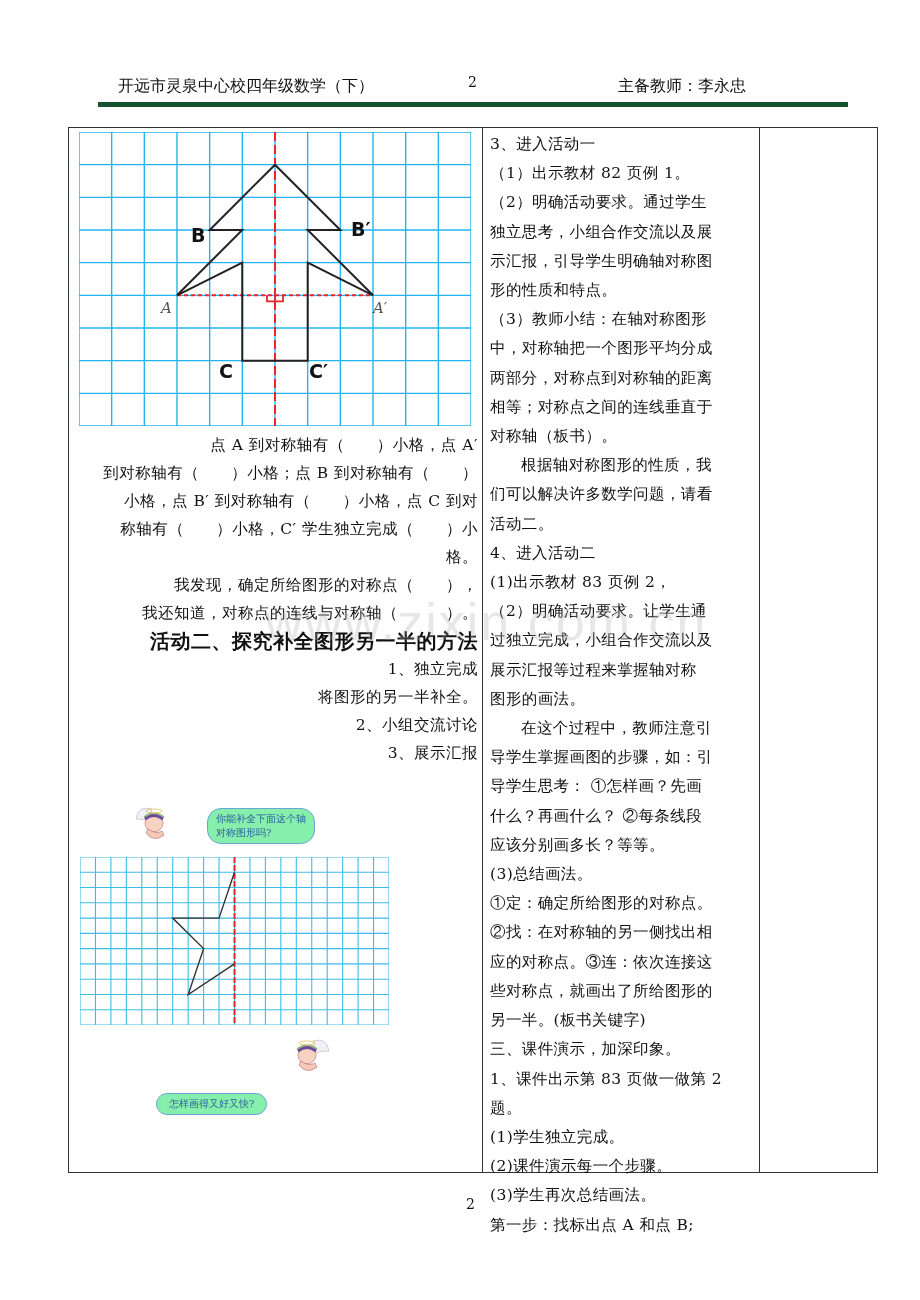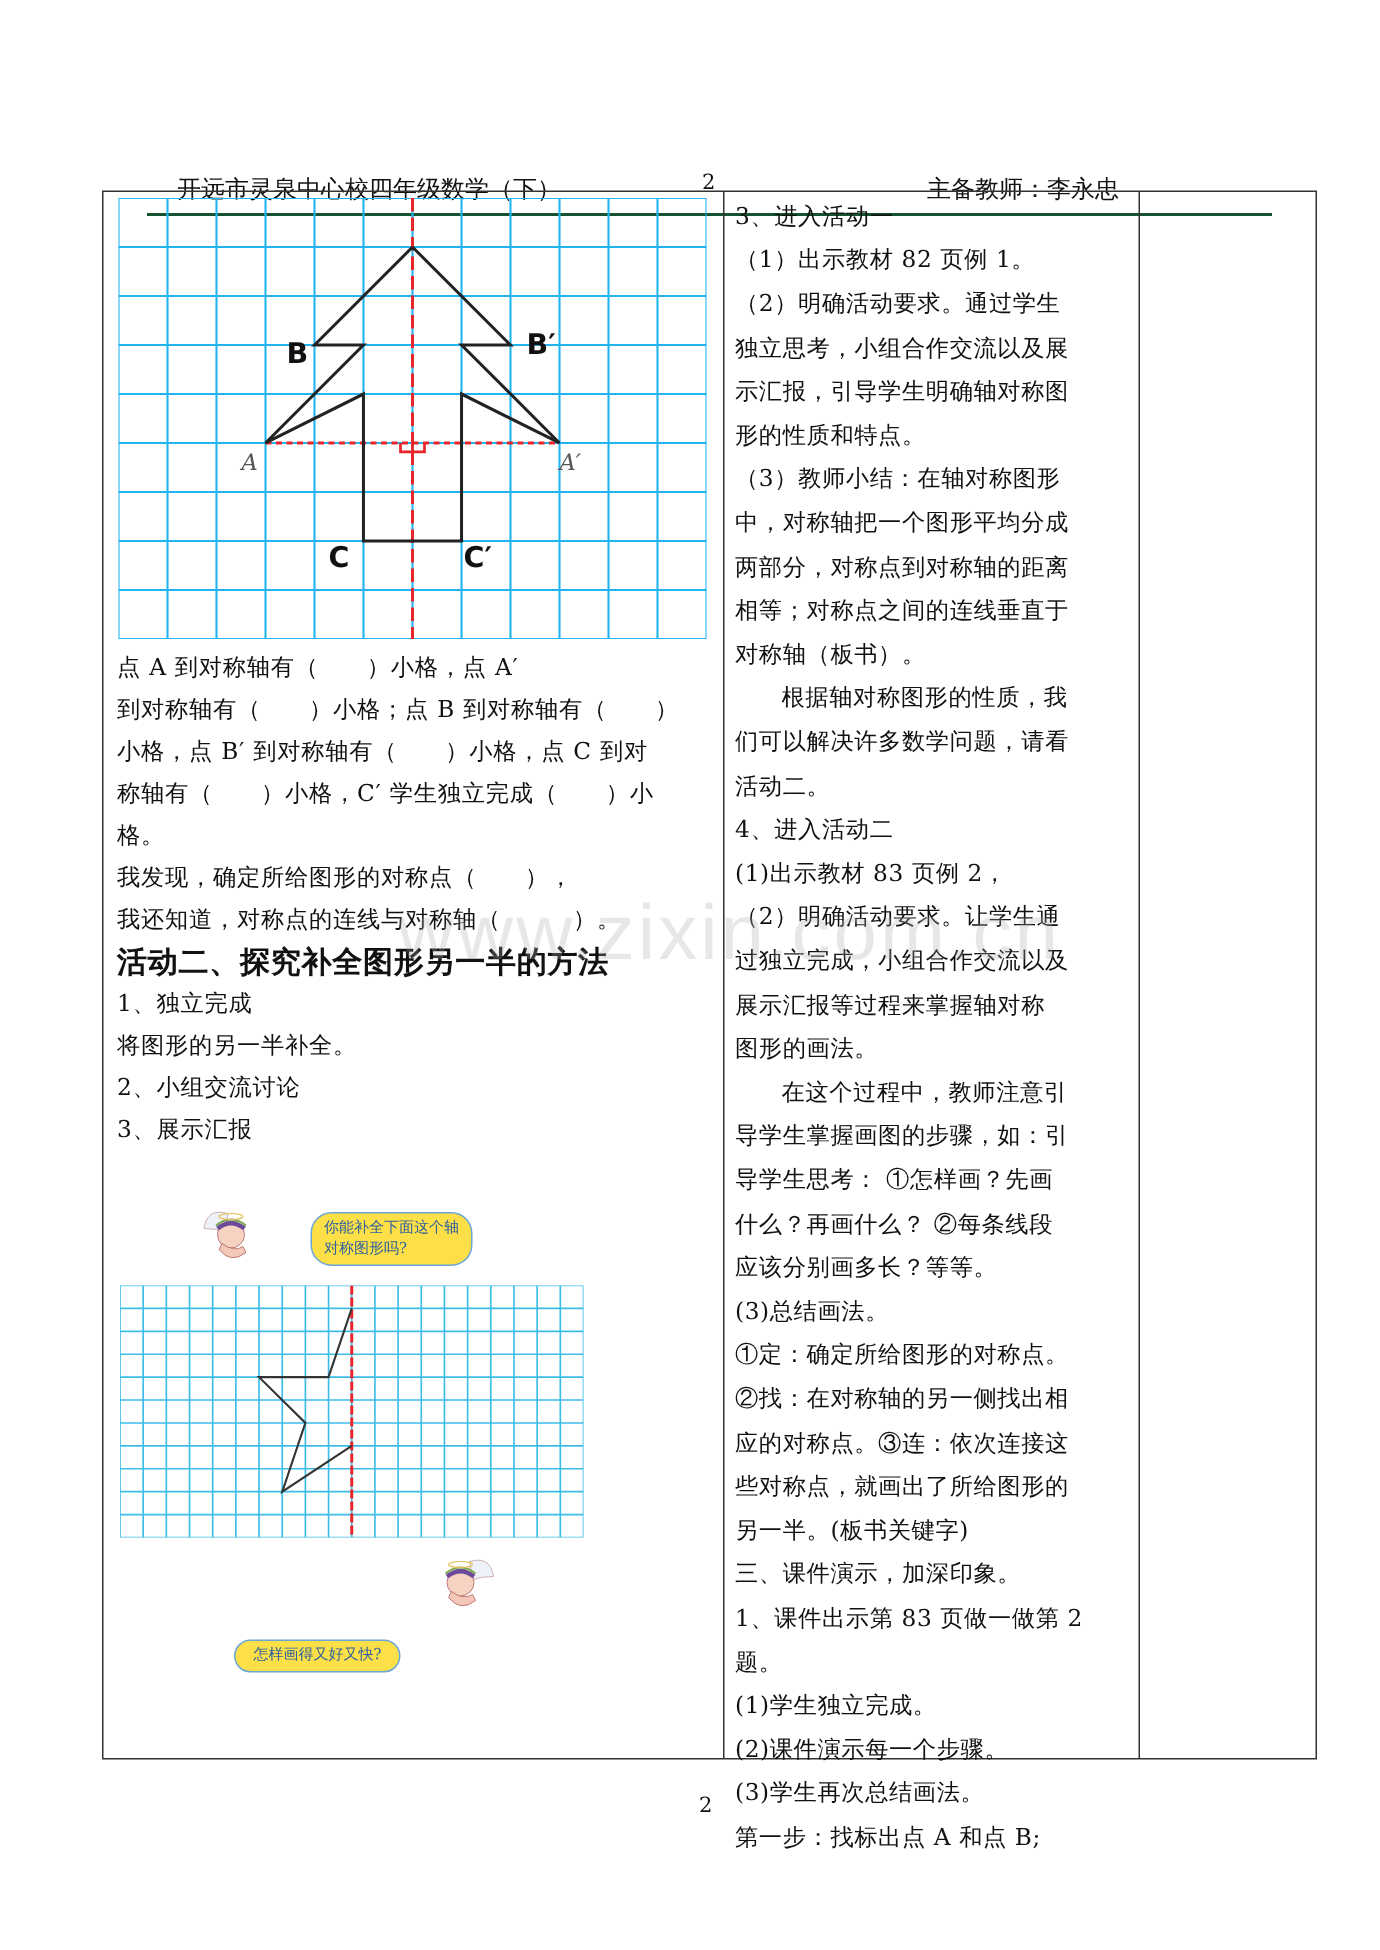--- a/index.html
+++ b/index.html
@@ -1,39 +1,39 @@
 <!DOCTYPE html>
 <html><head>
 <meta charset="utf-8">
 <style>
   html, body { margin:0; padding:0; background:#ffffff; }
   body { width:920px; height:1300px; position:relative; overflow:hidden;
          font-family:"DejaVu Serif","Liberation Serif",serif; color:#111; }
   .header { position:absolute; left:98px; top:76px; width:750px; height:26px;
-            border-bottom:2px solid #14532d;margin-top:40px; }
+            border-bottom:5px solid #14532d; }
   .header .left { position:absolute; left:20px; top:0; font-size:16px; }
   .header .num  { position:absolute; left:370px; top:-2px; font-size:14px; }
   .header .right{ position:absolute; left:520px; top:0; font-size:16px; }
 
   .tbl { position:absolute; left:68px; top:127px; width:810px; height:1046px;
          border:1.5px solid #333; box-sizing:border-box; }
   .col-div { position:absolute; top:0; bottom:0; border-left:1.5px solid #333; }
 
   .grid-svg { position:absolute; }
 
   .lt { position:absolute; left:78px; font-size:15.5px; line-height:28px; width:400px; letter-spacing:0.5px; }
   .lt p { margin:0; }
   .bold-title { font-family:"DejaVu Sans","Liberation Sans",sans-serif; font-weight:bold; font-size:20px; }
 
   .rt { position:absolute; left:490px; top:130px; width:265px; font-size:15.5px; line-height:29.2px; letter-spacing:0.4px; }
   .rt p { margin:0; }
   .indent { text-indent:2em; }
 
   .bubble { position:absolute; border:1px solid #6aa6d8; border-radius:14px;
-            font-size:10px; color:#2d5fa0; background:#fde047; padding:3px 8px; line-height:14px; }
+            font-size:10px; color:#2d5fa0; background:#86efac; padding:3px 8px; line-height:14px; }
   .angel { position:absolute; width:44px; height:44px; }
 
   .watermark { position:absolute; left:265px; top:592px; font-family:Liberation Sans, sans-serif;
                font-size:52px; color:rgba(170,170,170,0.28); letter-spacing:2px; white-space:nowrap; pointer-events:none; }
   .footer { position:absolute; left:466px; top:1196px; font-size:14px; }
 </style>
 </head>
 <body>
 
 <div class="header">
@@ -78,21 +78,21 @@
   <path d="M188,163.3 v6 h16 v-6 M196,169.3 v-6" stroke="#e8252a" stroke-width="1.8" fill="none"></path>
   <polyline fill="none" stroke="#222" stroke-width="2" points="196,32.7 130.7,98 163.3,98 98,163.3 163.3,130.7 163.3,228.7 228.7,228.7 228.7,130.7 294,163.3 228.7,98 261.3,98 196,32.7"></polyline>
   <text x="112" y="110" font-family="DejaVu Sans,sans-serif" font-weight="bold" font-size="19" fill="#111">B</text>
   <text x="272" y="104" font-family="DejaVu Sans,sans-serif" font-weight="bold" font-size="19" fill="#111">B′</text>
   <text x="82" y="181" font-family="DejaVu Serif,serif" font-style="italic" font-size="15" fill="#555">A</text>
   <text x="294" y="181" font-family="DejaVu Serif,serif" font-style="italic" font-size="15" fill="#555">A′</text>
   <text x="140" y="246" font-family="DejaVu Sans,sans-serif" font-weight="bold" font-size="19" fill="#111">C</text>
   <text x="230" y="246" font-family="DejaVu Sans,sans-serif" font-weight="bold" font-size="19" fill="#111">C′</text>
 </svg>
 
-<div class="lt" style="top:431px;">
+<div class="lt" style="top:431px;text-align:right;">
   <p>点 A 到对称轴有（　　）小格，点 A′</p>
   <p>到对称轴有（　　）小格；点 B 到对称轴有（　　）</p>
   <p>小格，点 B′ 到对称轴有（　　）小格，点 C 到对</p>
   <p>称轴有（　　）小格，C′ 学生独立完成（　　）小</p>
   <p>格。</p>
   <p>我发现，确定所给图形的对称点（　　），</p>
   <p>我还知道，对称点的连线与对称轴（　　　）。</p>
   <p class="bold-title">活动二、探究补全图形另一半的方法</p>
   <p>1、独立完成</p>
   <p>将图形的另一半补全。</p>

